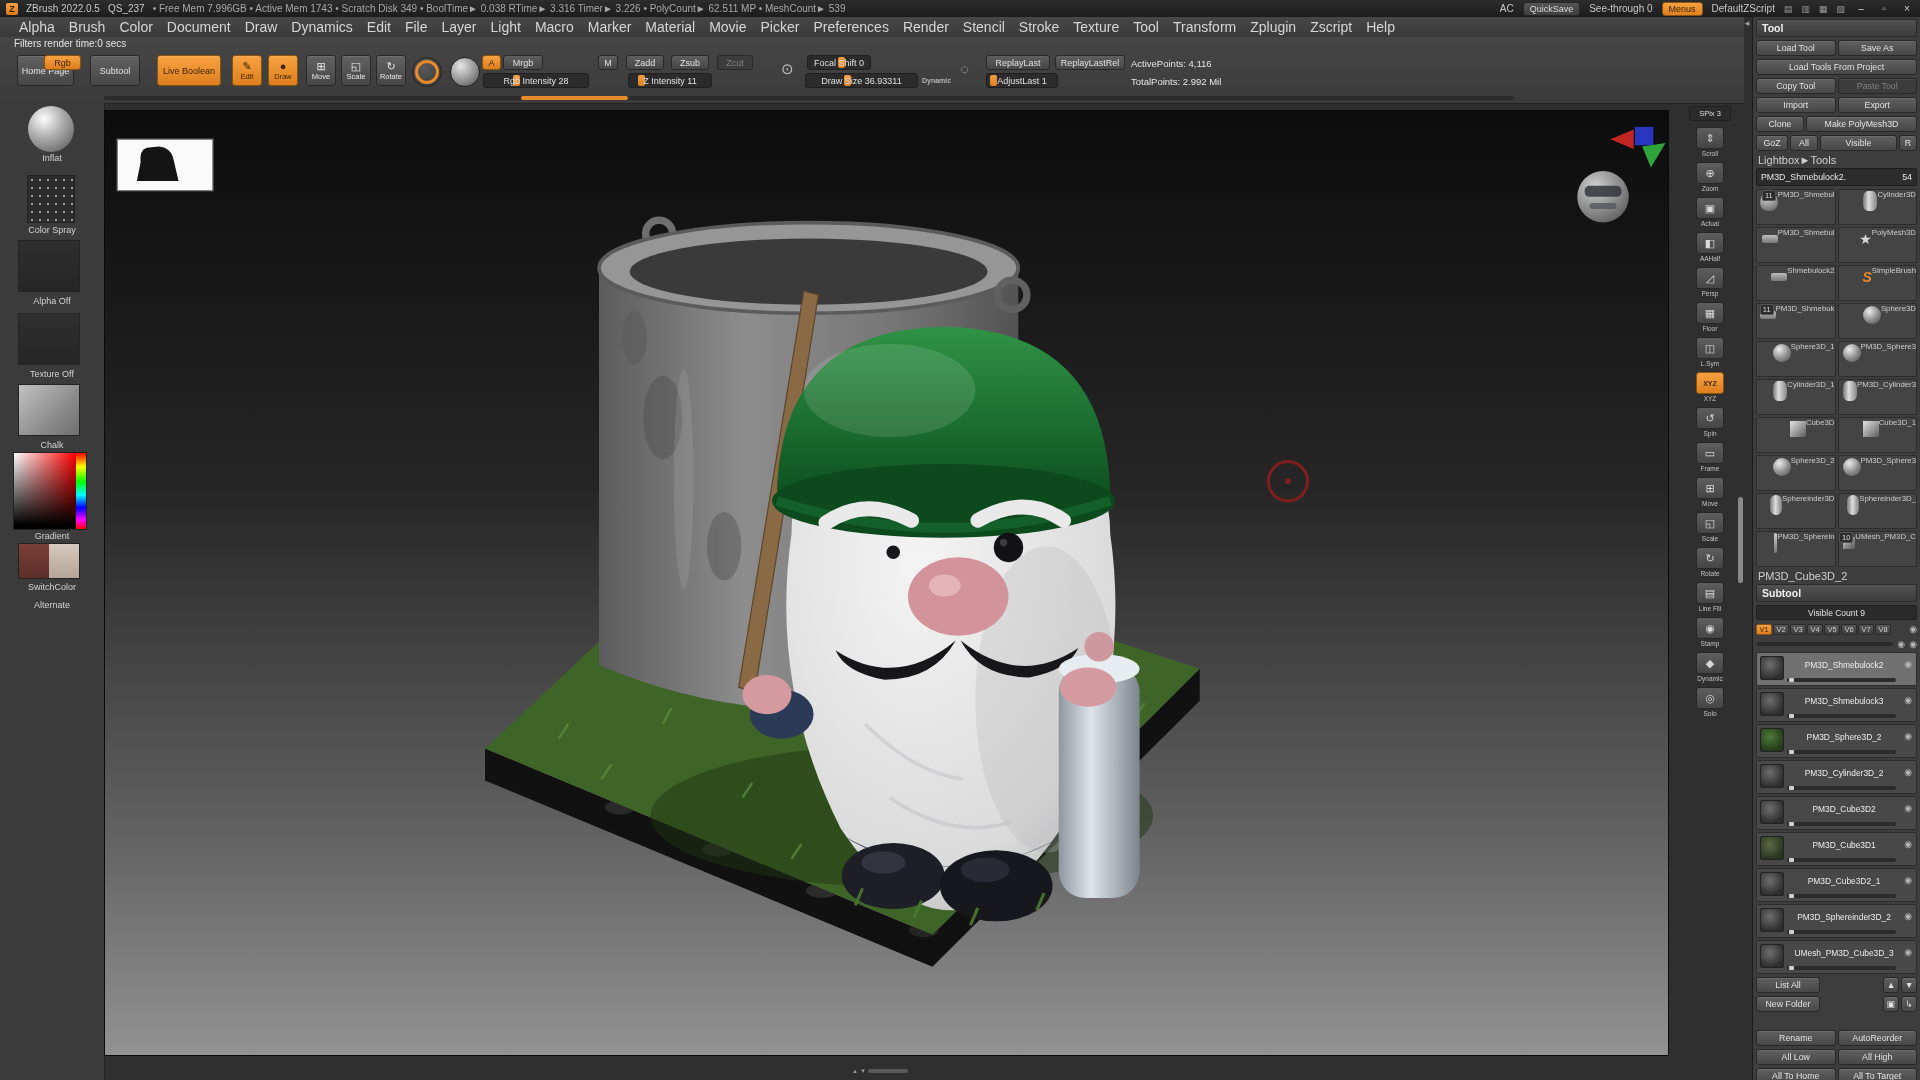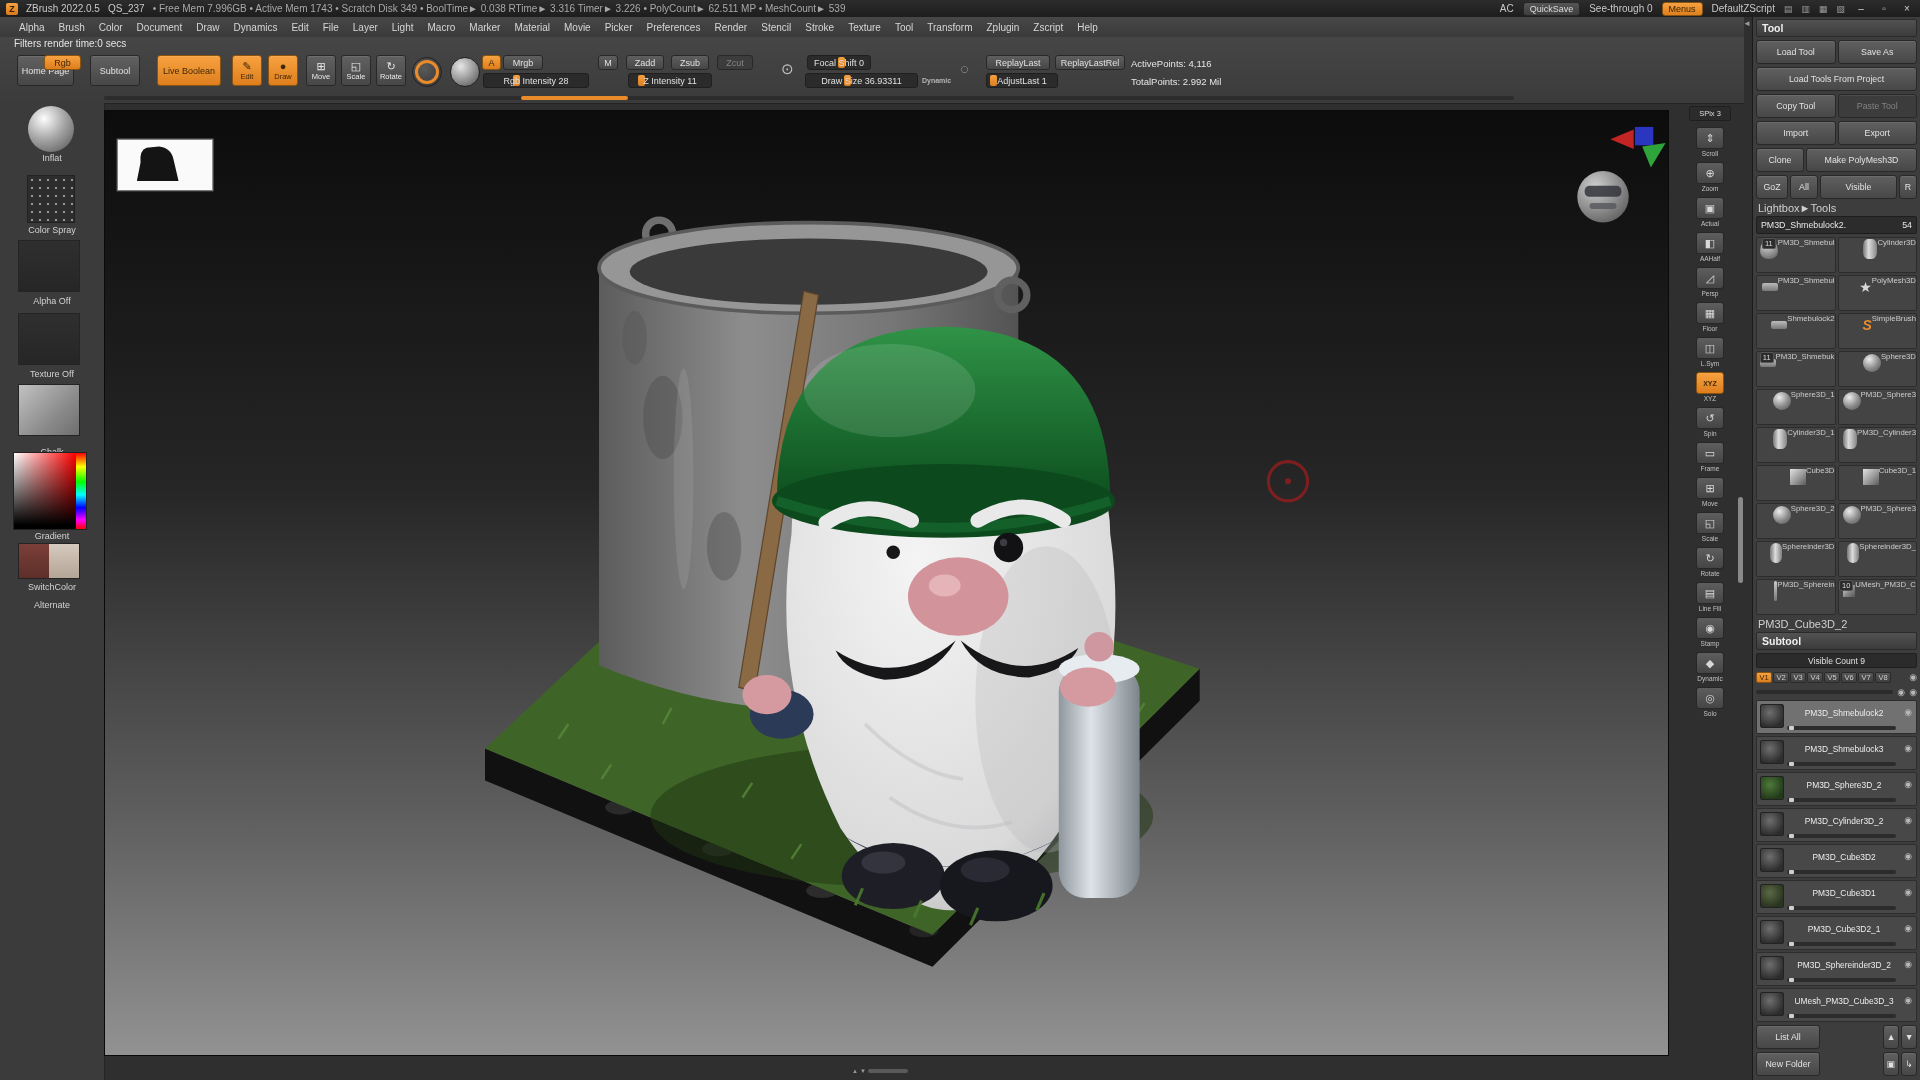--- a/index.html
+++ b/index.html
@@ -12,21 +12,21 @@
     font-size:9px;display:flex;align-items:center;justify-content:center;border-radius:2px;}
   .tb-right{margin-left:auto;display:flex;align-items:center;gap:9px;}
   .tb-pill{background:linear-gradient(#555,#3e3e3e);border:1px solid #262626;border-radius:3px;padding:0 6px;height:12px;
     display:flex;align-items:center;font-size:9px;color:#ddd;}
   .tb-pill.orange{background:linear-gradient(#f7a140,#dd7f1e);color:#3a2300;border-color:#8a5410;}
   .winico{font-size:9px;color:#9a9a9a;}
   .winctl{font-size:10px;color:#cfcfcf;width:14px;text-align:center;}
   
   .menubar{position:absolute;left:0;top:17px;right:176px;height:20px;background:linear-gradient(#474747,#3a3a3a);
     border-bottom:1px solid #262626;display:flex;align-items:center;padding-left:12px;}
-  .mi{font-size:10px;color:#d6d6d6;padding:0 7px;white-space:nowrap;}
+  .mi{font-size:14px;color:#d6d6d6;padding:0 7px;white-space:nowrap;}
   
   .shelf{position:absolute;left:0;top:37px;right:176px;height:66px;background:linear-gradient(#464646,#3b3b3b);
     border-bottom:1px solid #232323;padding-left:44px;}
   .filters{position:absolute;left:14px;top:1px;font-size:10px;color:#e4e4e4;}
   .tbtn{position:absolute;top:18px;height:31px;background:linear-gradient(#616161,#474747);border:1px solid #282828;
     border-radius:3px;display:flex;flex-direction:column;align-items:center;justify-content:center;box-sizing:border-box;
     box-shadow:inset 0 1px rgba(255,255,255,.09);}
   .tbtn .tbl{font-size:9px;color:#e3e3e3;text-align:center;line-height:10px;}
   .tbtn.orange{background:linear-gradient(#f8a241,#dd7e1d);border-color:#8a5410;}
   .tbtn.orange .tbl,.tbtn.orange .tglyph{color:#402708;}
@@ -85,21 +85,21 @@
   .sitem.xyz .sico{background:linear-gradient(#f8a241,#dd7e1d);border-color:#8a5410;color:#402708;font-size:7px;font-weight:bold;}
   .slab{font-size:6.5px;color:#c2c2c2;margin-top:1px;white-space:nowrap;}
   .vscroll{position:absolute;left:1738px;top:497px;width:5px;height:86px;background:#8a8a8a;border-radius:3px;}
   .collapse{position:absolute;left:1743px;top:19px;font-size:8px;color:#9a9a9a;}
   
   .toolpanel{position:absolute;left:1752px;top:17px;width:168px;bottom:0;background:#3d3d3d;border-left:1px solid #1a1a1a;
     padding:2px 3px;box-sizing:border-box;display:flex;flex-direction:column;gap:3px;overflow:hidden;}
   .phead{height:16px;background:linear-gradient(#525252,#3c3c3c);border:1px solid #2a2a2a;border-radius:2px;
     display:flex;align-items:center;padding:0 5px;font-size:10.5px;font-weight:bold;color:#efefef;flex:0 0 auto;}
   .prow{display:flex;gap:2px;flex:0 0 auto;}
-  .pbtn{flex:1;height:24px;background:linear-gradient(#606060,#474747);border:1px solid #282828;border-radius:3px;
+  .pbtn{flex:1;height:16px;background:linear-gradient(#606060,#474747);border:1px solid #282828;border-radius:3px;
     display:flex;align-items:center;justify-content:center;font-size:8.8px;color:#e2e2e2;box-sizing:border-box;
     white-space:nowrap;overflow:hidden;box-shadow:inset 0 1px rgba(255,255,255,.08);}
   .pbtn.dim{background:#3c3c3c;color:#828282;}
   .plabel{height:11px;font-size:11px;color:#cfcfcf;display:flex;align-items:center;padding-left:2px;flex:0 0 auto;}
   .curtool{height:16px;background:#2c2c2c;border:1px solid #1e1e1e;border-radius:2px;display:flex;align-items:center;
     padding:0 4px;font-size:8.8px;color:#e8e8e8;gap:4px;flex:0 0 auto;}
   .curtool .spacer{flex:1;}
   .tgrid{display:grid;grid-template-columns:1fr 1fr;gap:2px;flex:0 0 auto;}
   .tcell{height:34px;background:#444;border:1px solid #2c2c2c;border-radius:2px;display:flex;
     justify-content:flex-end;position:relative;overflow:hidden;}
@@ -281,21 +281,21 @@
   <div class="leftpanel">
     <div class="lp-sphere"></div>
     <div class="lp-label" style="top:50px">Inflat</div>
     <div class="lp-dots"></div>
     <div class="lp-label" style="top:122px">Color Spray</div>
     <div class="lp-square lp-dark" style="top:137px"></div>
     <div class="lp-label" style="top:193px">Alpha Off</div>
     <div class="lp-square lp-dark" style="top:210px"></div>
     <div class="lp-label" style="top:266px">Texture Off</div>
     <div class="lp-square lp-chalk" style="top:281px"></div>
-    <div class="lp-label" style="top:344px">Chalk</div>
+    <div class="lp-label" style="top:337px">Chalk</div>
     <div class="lp-picker">
       <div class="lp-pmain"></div>
       <div class="lp-phue"></div>
     </div>
     <div class="lp-label" style="top:428px">Gradient</div>
     <div class="lp-switch">
       <div class="lp-sw1"></div>
       <div class="lp-sw2"></div>
     </div>
     <div class="lp-label" style="top:479px">SwitchColor</div>

